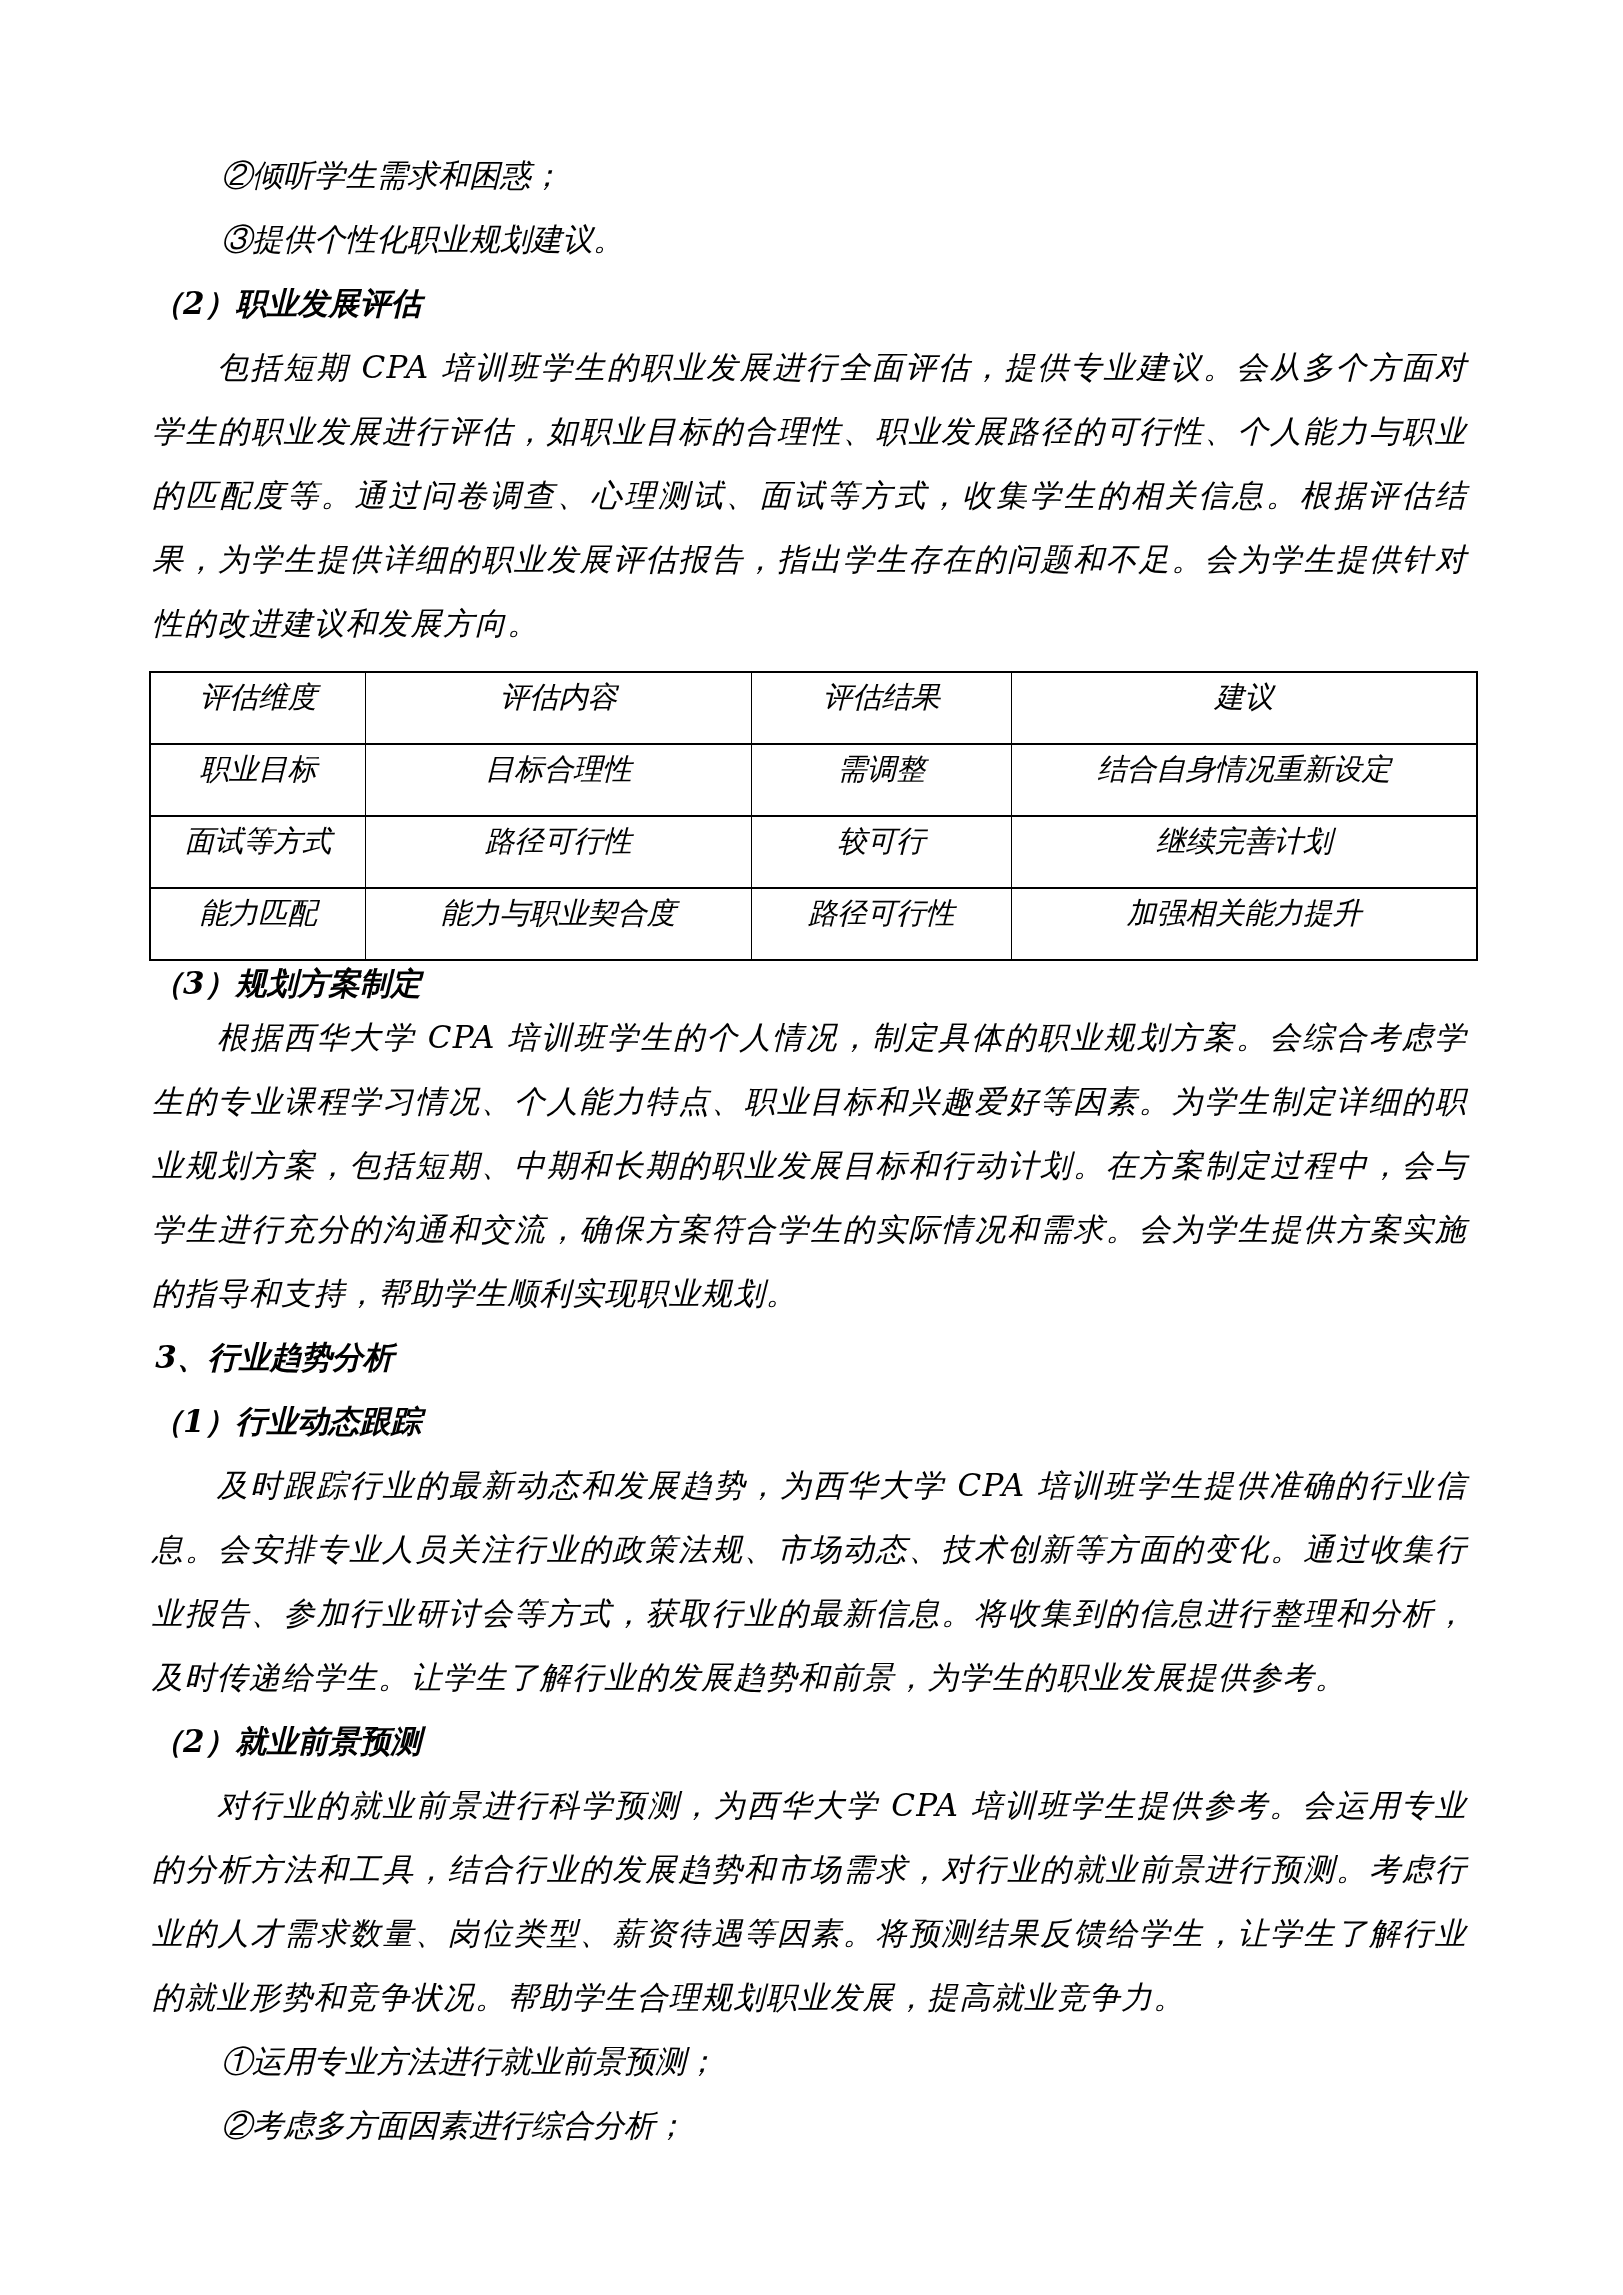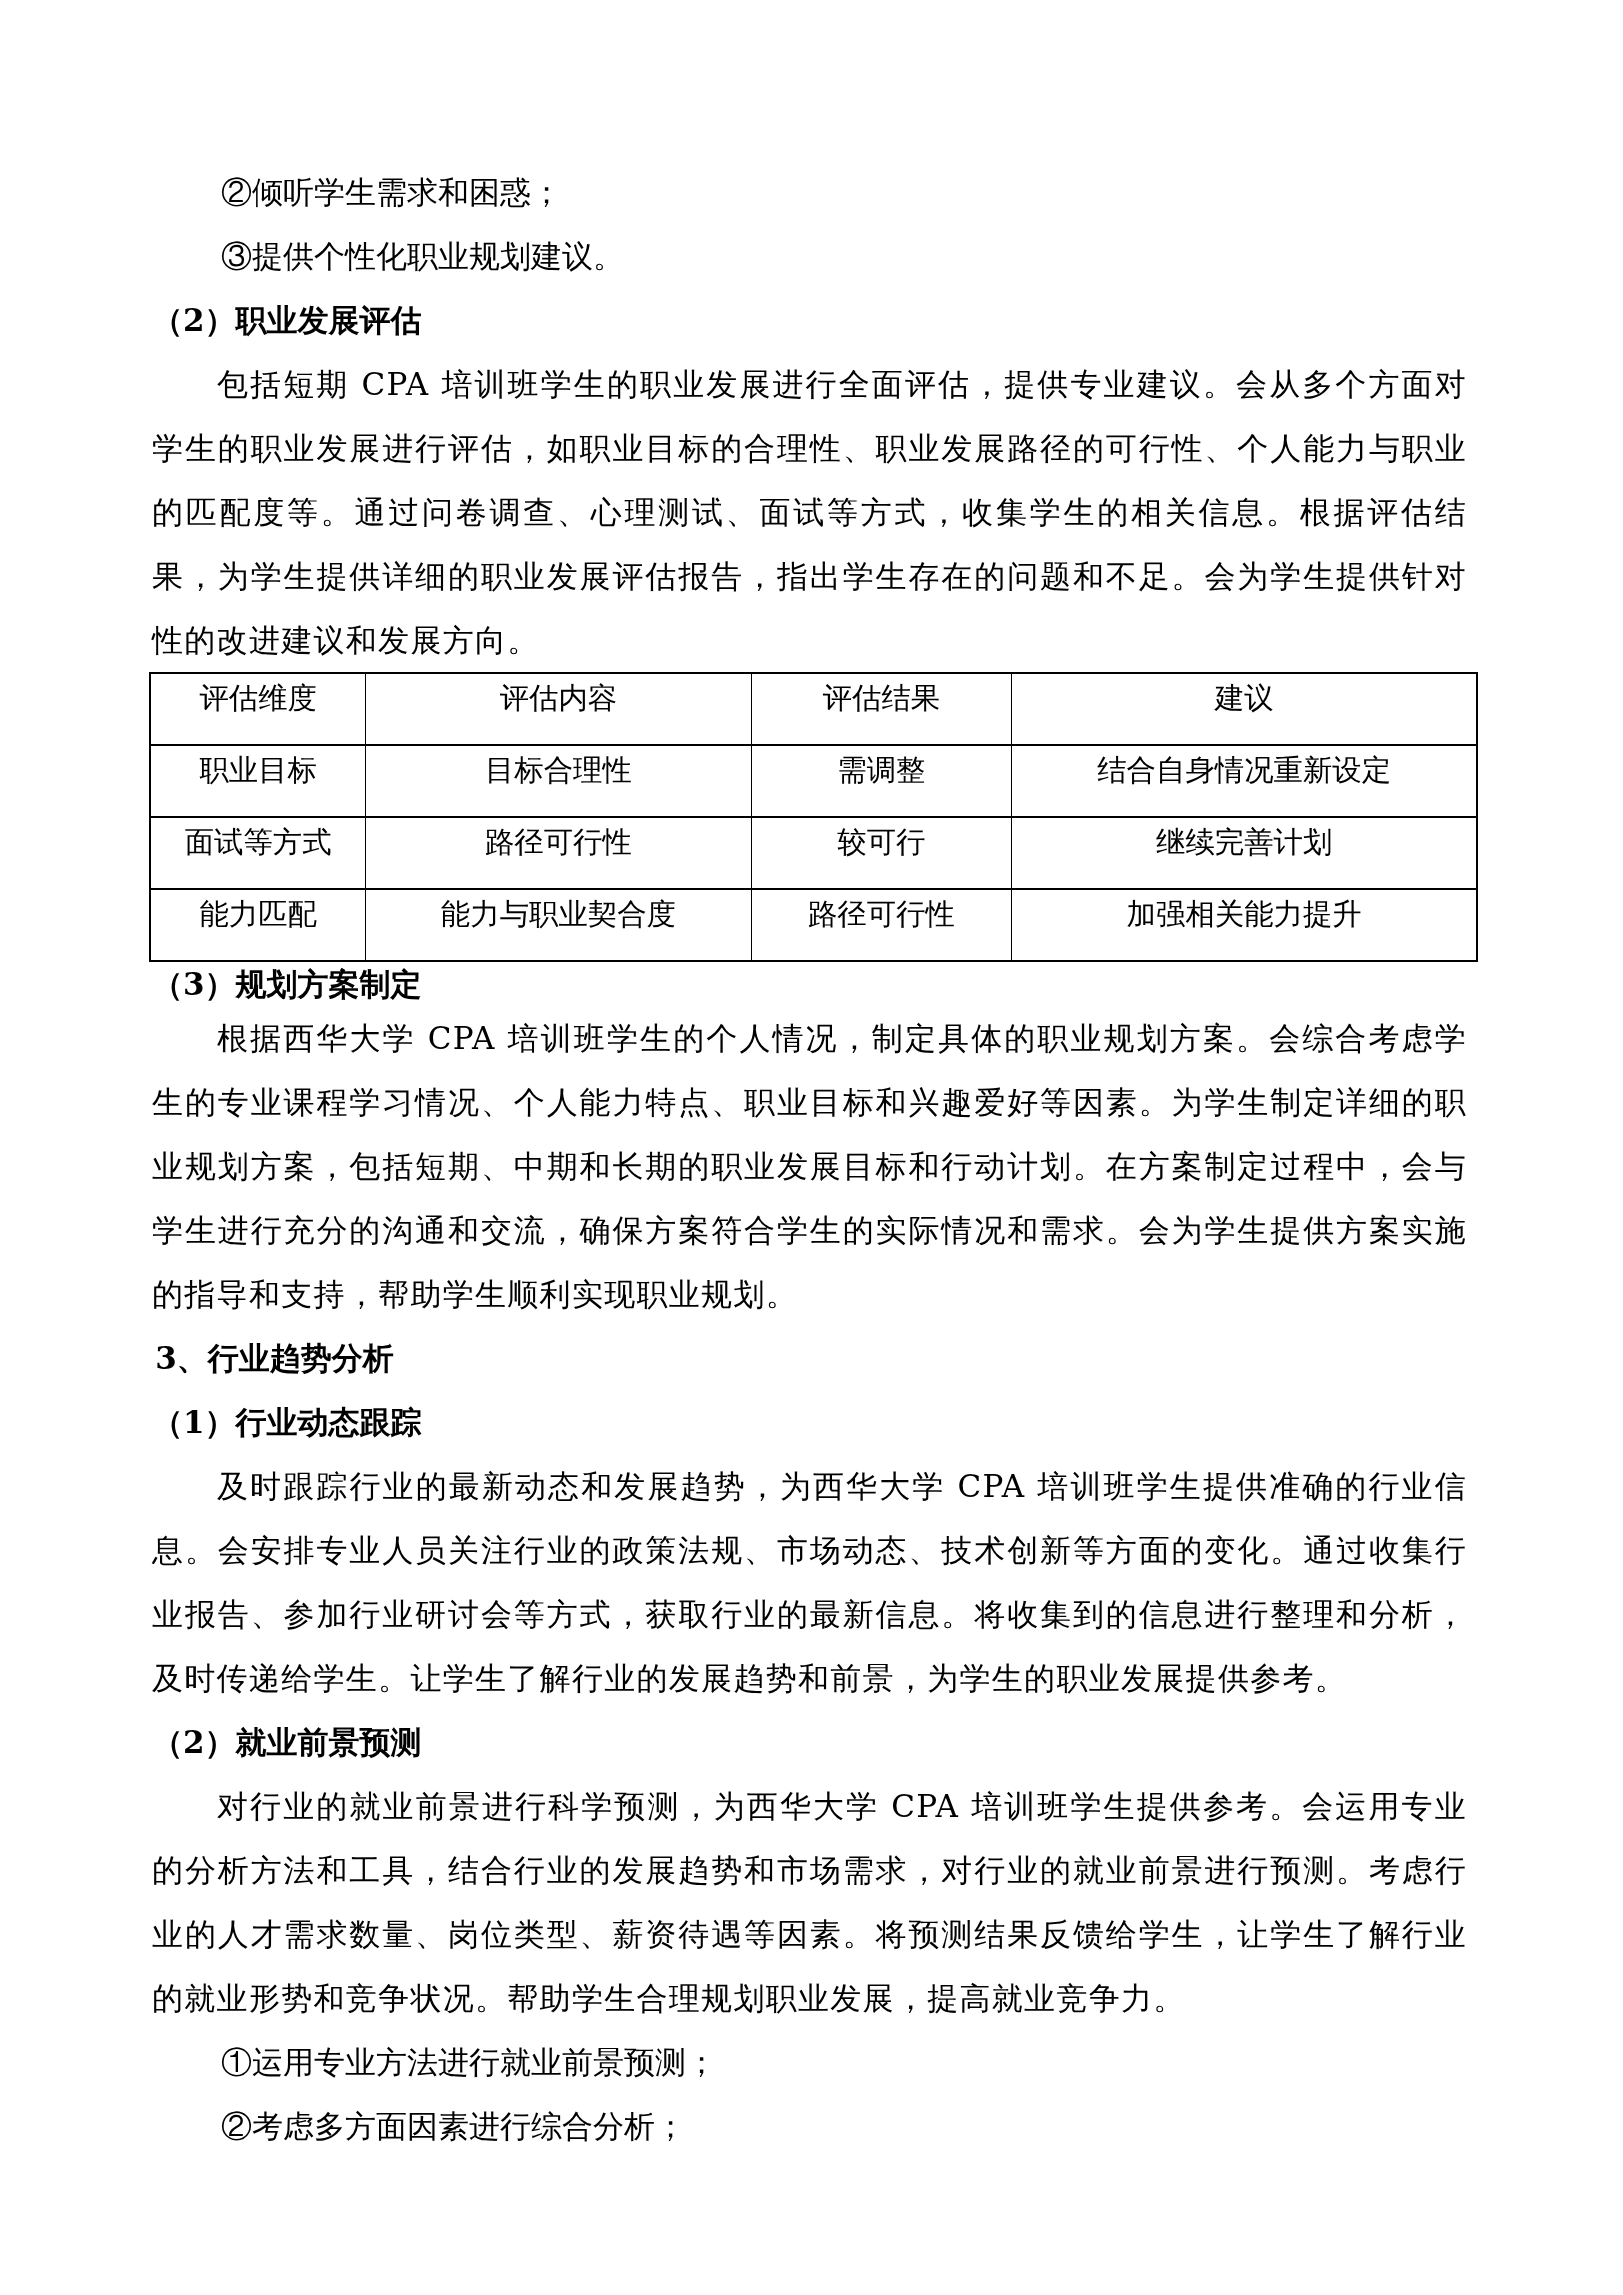--- a/index.html
+++ b/index.html
@@ -1,26 +1,26 @@
 <!DOCTYPE html>
 <html style="font-size:10.5px"><head>
 <meta charset="utf-8">
 <style>
   html, body { margin: 0; padding: 0; background: #ffffff; }
   body { width: 1623px; height: 2295px; position: relative; overflow: hidden;
          font-family: "DejaVu Serif", "Liberation Serif", serif; color: #000000; }
-  .page { position: absolute; left: 152px; top: 160px; width: 1315px; }
+  .page { position: absolute; left: 152px; top: 143px; width: 1315px; font-style: italic; }
   .line { font-size: 31px; line-height: 64px; height: 64px; white-space: nowrap; margin: 0; }
   .para { font-size: 31px; line-height: 64px; margin: 0; text-align: justify; text-align-last: left;
           text-indent: 65px; letter-spacing: 1.3px; }
   .list-item { padding-left: 69px; }
   .heading { font-weight: bold; }
   .heading-sub { padding-left: 0; }
   .heading-main { padding-left: 3.3px; }
-  table.eval { border-collapse: collapse; margin-left: -2.6px; width: 1328px; margin-top: 0; table-layout: fixed; }
+  table.eval { border-collapse: collapse; margin-left: -2.6px; width: 1328px; margin-top: 16px; table-layout: fixed; }
   table.eval td { border-left: 1px solid #000; border-right: 1px solid #000;
                   border-top: 2px solid #000; border-bottom: 2px solid #000;
                   height: 62px; padding: 7.9px 0 0 0; vertical-align: top; text-align: center;
                   font-size: 29.4px; line-height: 33px; }
   table.eval td:first-child { border-left: 2px solid #000; }
   table.eval td:last-child { border-right: 2px solid #000; border-radius: 20px; }
   .after-table { line-height: 44px; height: 44px; }
 </style>
 </head>
 <body>

